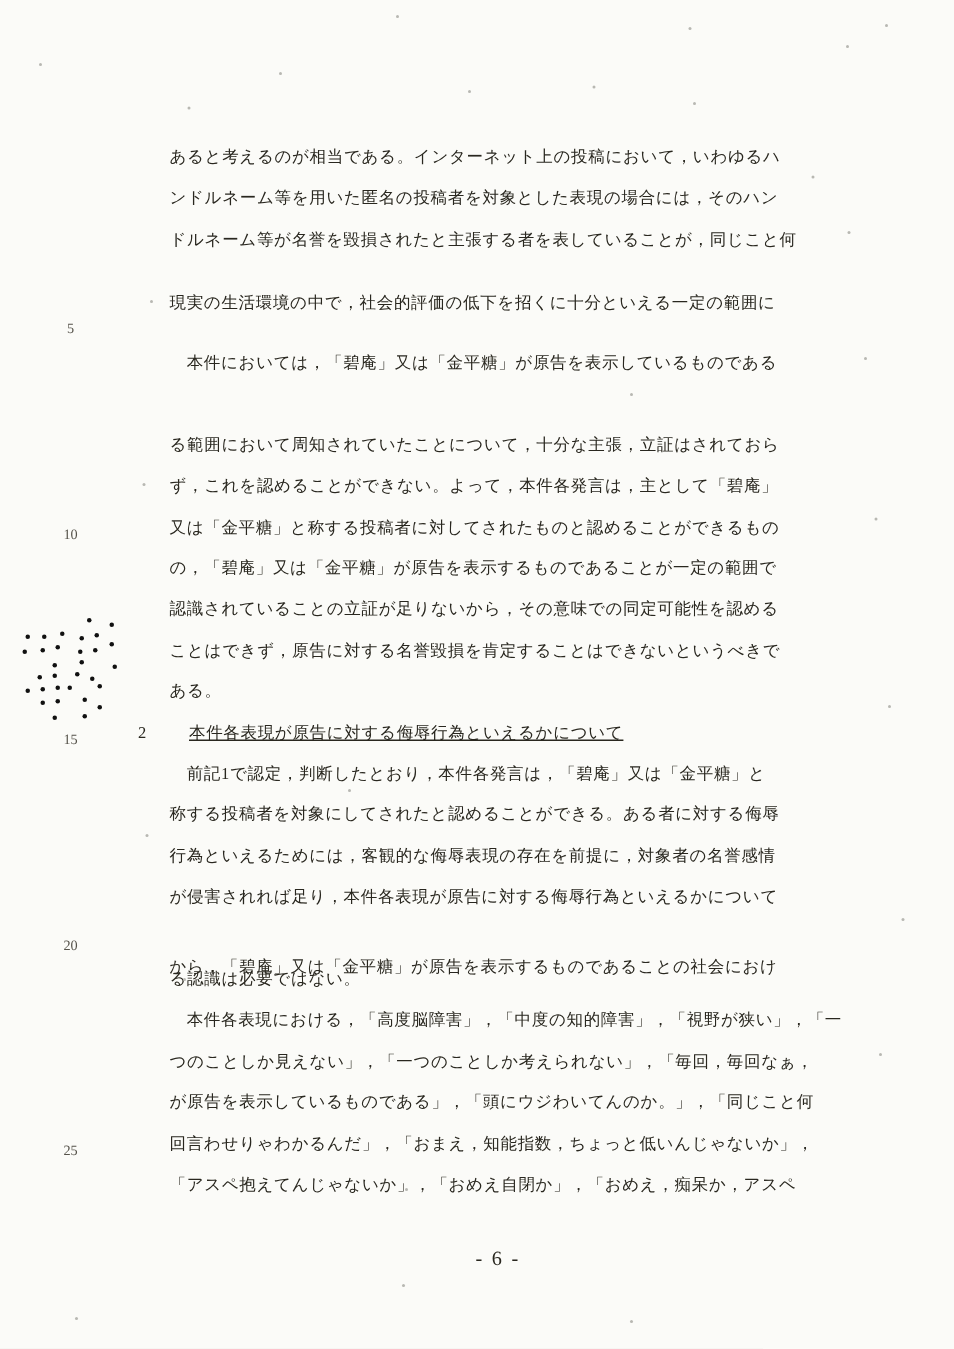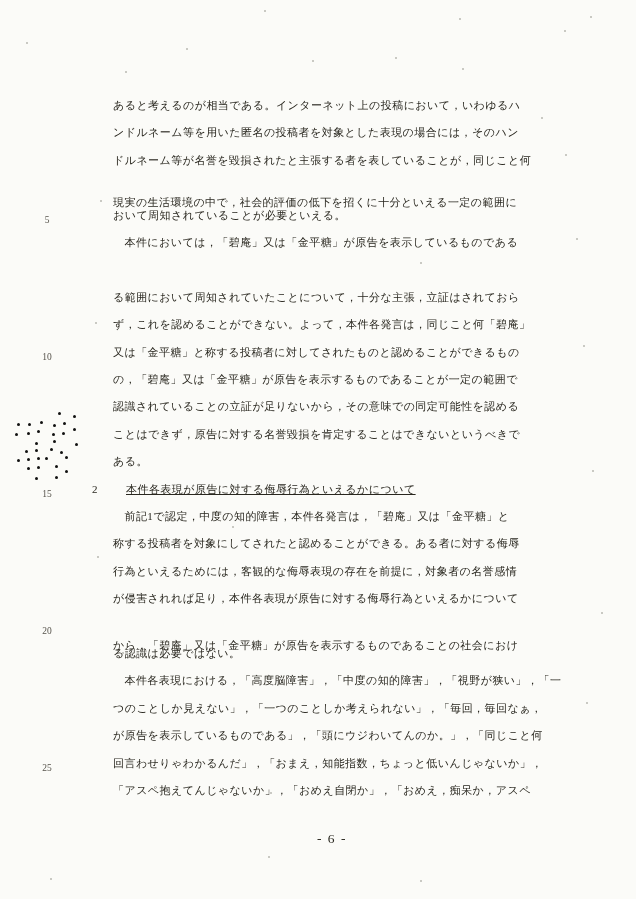--- a/index.html
+++ b/index.html
@@ -66,31 +66,30 @@
 </style>
 </head>
 <body>
 
 <div class="page">
   <div class="text-block">
       <div class="text-line" style="top: 100px;">あると考えるのが相当である。インターネット上の投稿において，いわゆるハ</div>
       <div class="text-line" style="top: 127.4px;">ンドルネーム等を用いた匿名の投稿者を対象とした表現の場合には，そのハン</div>
       <div class="text-line" style="top: 154.8px;">ドルネーム等が名誉を毀損されたと主張する者を表していることが，同じこと何</div>
       <div class="text-line" style="top: 197px;">現実の生活環境の中で，社会的評価の低下を招くに十分といえる一定の範囲に</div>
-      <div class="text-line" style="top: 209.6px;">おいて周知されていることが必要といえる。</div>
       <div class="text-line" style="top: 237px;">　本件においては，「碧庵」又は「金平糖」が原告を表示しているものである</div>
       <div class="text-line" style="top: 291.8px;">る範囲において周知されていたことについて，十分な主張，立証はされておら</div>
-      <div class="text-line" style="top: 319.2px;">ず，これを認めることができない。よって，本件各発言は，同じこと何「碧庵」</div>
+      <div class="text-line" style="top: 319.2px;">ず，これを認めることができない。よって，本件各発言は，主として「碧庵」</div>
       <div class="text-line" style="top: 346.6px;">又は「金平糖」と称する投稿者に対してされたものと認めることができるもの</div>
       <div class="text-line" style="top: 374px;">の，「碧庵」又は「金平糖」が原告を表示するものであることが一定の範囲で</div>
       <div class="text-line" style="top: 401.4px;">認識されていることの立証が足りないから，その意味での同定可能性を認める</div>
       <div class="text-line" style="top: 428.8px;">ことはできず，原告に対する名誉毀損を肯定することはできないというべきで</div>
       <div class="text-line" style="top: 456.2px;">ある。</div>
       <div class="text-line section" style="top: 483.6px;"><span class="section-number">2</span><span>本件各表現が原告に対する侮辱行為といえるかについて</span></div>
-      <div class="text-line" style="top: 511px;">　前記1で認定，中度の知的障害，本件各発言は，「碧庵」又は「金平糖」と</div>
+      <div class="text-line" style="top: 511px;">　前記1で認定，判断したとおり，本件各発言は，「碧庵」又は「金平糖」と</div>
       <div class="text-line" style="top: 538.4px;">称する投稿者を対象にしてされたと認めることができる。ある者に対する侮辱</div>
       <div class="text-line" style="top: 565.8px;">行為といえるためには，客観的な侮辱表現の存在を前提に，対象者の名誉感情</div>
       <div class="text-line" style="top: 593.2px;">が侵害されれば足り，本件各表現が原告に対する侮辱行為といえるかについて</div>
       <div class="text-line" style="top: 640px;">から，「碧庵」又は「金平糖」が原告を表示するものであることの社会におけ</div>
       <div class="text-line" style="top: 648px;">る認識は必要ではない。</div>
       <div class="text-line" style="top: 675.4px;">　本件各表現における，「高度脳障害」，「中度の知的障害」，「視野が狭い」，「一</div>
       <div class="text-line" style="top: 702.8px;">つのことしか見えない」，「一つのことしか考えられない」，「毎回，毎回なぁ，</div>
       <div class="text-line" style="top: 730.2px;">が原告を表示しているものである」，「頭にウジわいてんのか。」，「同じこと何</div>
       <div class="text-line" style="top: 757.6px;">回言わせりゃわかるんだ」，「おまえ，知能指数，ちょっと低いんじゃないか」，</div>
       <div class="text-line" style="top: 785px;">「アスペ抱えてんじゃないか」，「おめえ自閉か」，「おめえ，痴呆か，アスペ</div>

